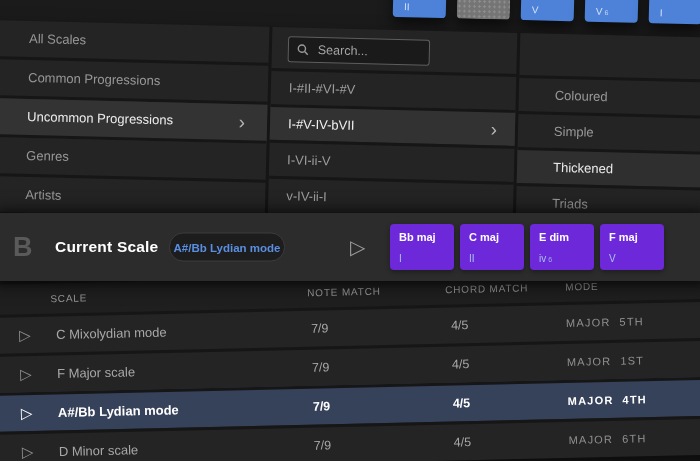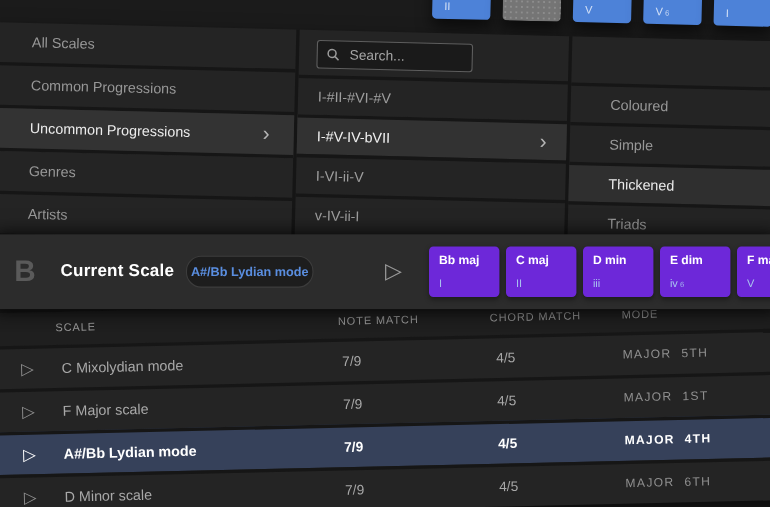--- a/index.html
+++ b/index.html
@@ -204,24 +204,20 @@
 
     <div class="chord-pad">
           <span class="name">Bb maj</span>
           <span class="numeral"><span>I</span><span class="sub"></span></span>
         </div>
         <div class="chord-pad">
           <span class="name">C maj</span>
           <span class="numeral"><span>II</span><span class="sub"></span></span>
         </div>
         <div class="chord-pad">
-          <span class="name">D min</span>
-          <span class="numeral"><span>iii</span><span class="sub"></span></span>
-        </div>
-        <div class="chord-pad">
           <span class="name">E dim</span>
           <span class="numeral"><span>iv</span><span class="sub">6</span></span>
         </div>
         <div class="chord-pad">
           <span class="name">F maj</span>
           <span class="numeral"><span>V</span><span class="sub"></span></span>
         </div>
       </div>
   </div>
 

